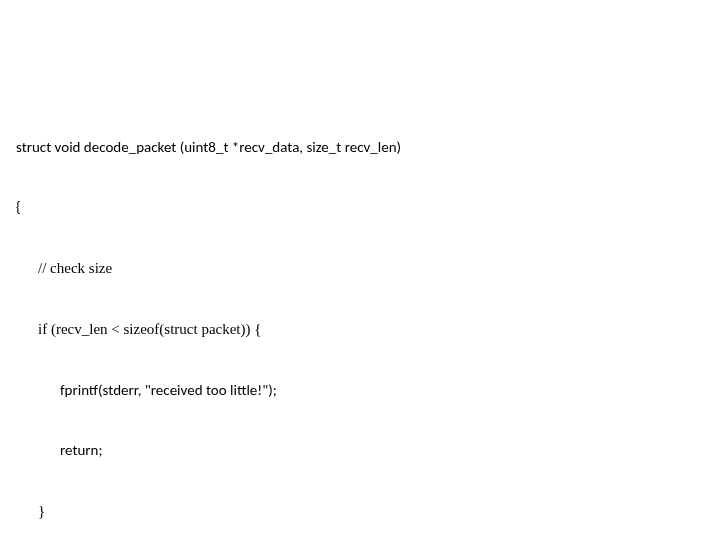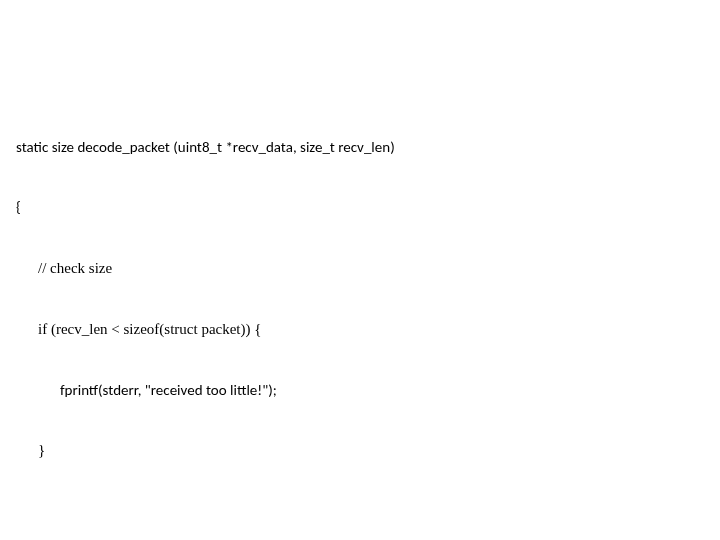--- a/index.html
+++ b/index.html
@@ -26,25 +26,26 @@
       display: block;
     }
     .indent1 { padding-left: 22px; font-family: Liberation Serif, serif; }
     .indent2 { padding-left: 44px; }
     .blank { height: 1.35em; }
   </style>
 </head>
 <body>
 
 <div class="code-block">
-  <span class="line">static size decode_packet (uint8_t *recv_data, size_t recv_len)</span>
+  <span class="line">struct void decode_packet (uint8_t *recv_data, size_t recv_len)</span>
   <span class="line">{</span>
   <span class="line indent1">// check size</span>
   <span class="line indent1">if (recv_len &lt; sizeof(struct packet)) {</span>
   <span class="line indent2">fprintf(stderr, "received too little!");</span>
+  <span class="line indent2">return;</span>
   <span class="line indent1">}</span>
   <span class="blank"></span>
   
   
   <span class="blank"></span>
   
   
   
   <span class="blank"></span>
   

